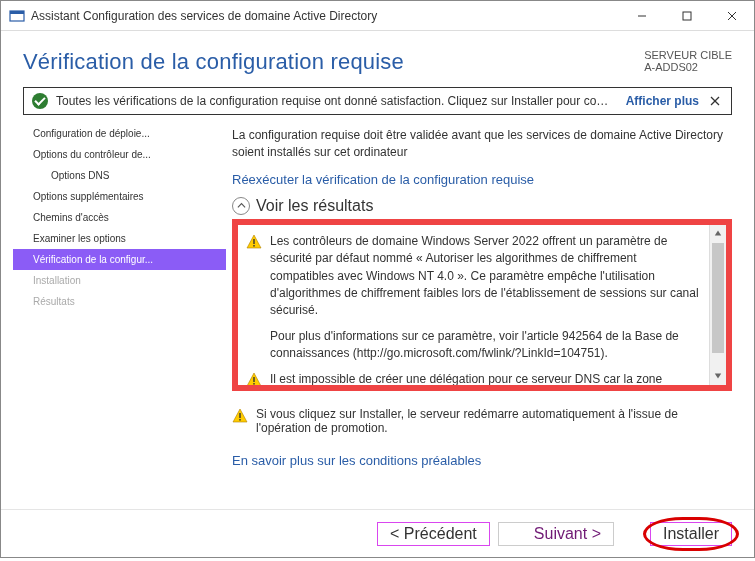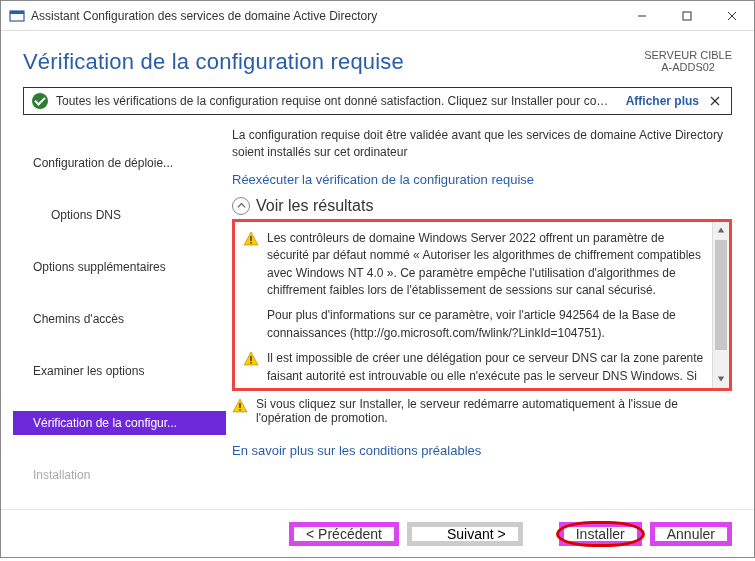--- a/index.html
+++ b/index.html
@@ -8,65 +8,65 @@
 
     .titlebar { height: 30px; display: flex; align-items: center; padding: 0 0 0 8px; border-bottom: 1px solid #ddd; }
     .titlebar .app-icon { width: 16px; height: 16px; margin-right: 6px; display:inline-flex; align-items:center; justify-content:center;}
     .titlebar .app-icon svg { width:16px; height:16px; }
     .titlebar .title { flex: 1; font-size: 12px; color:#333; }
     .winbtn { width: 45px; height: 30px; display:flex; align-items:center; justify-content:center; color:#333; }
     .winbtn svg { width:10px; height:10px; }
 
     .header { display:flex; align-items:flex-start; padding: 18px 22px 6px 22px; gap: 40px; }
     .header .page-title { font-size: 22px; font-weight: 400; color:#2a5da7; letter-spacing:0.2px;}
-    .header .target { margin-left:auto; text-align:center; font-size:11px; color:#555; }
+    .header .target { margin-left:auto; text-align:left; font-size:11px; color:#555; }
     .header .target .lbl { display:block; }
     .header .target .host { display:block; font-weight:500; }
 
     .statusbar { margin: 6px 22px 8px 22px; border:1px solid #333; height:28px; display:flex; align-items:center; padding:0 8px; gap:8px; font-size:12px; }
     .status-icon { width:16px; height:16px; border-radius:50%; background:#2e7d32; position:relative; flex:0 0 auto; }
     .status-icon::after { content:""; position:absolute; left:3px; top:4px; width:8px; height:4px; border-left:2px solid #fff; border-bottom:2px solid #fff; transform:rotate(-45deg); }
     .status-msg { flex:1; white-space:nowrap; overflow:hidden; text-overflow:ellipsis; }
     .status-link { color:#2a5da7; cursor:pointer; white-space:nowrap;font-weight:bold; }
     .status-close { width:16px; height:16px; display:flex; align-items:center; justify-content:center; cursor:pointer; }
     .status-close svg { width:10px; height:10px; }
 
     .body { flex:1; display:flex; overflow:hidden; padding: 0 22px 0 0;}
     .sidebar { width:225px; flex:0 0 225px; padding: 0 0 0 12px; }
-    .nav-item { padding: 5px 8px 5px 20px; font-size:12px; color:#333; cursor:pointer; white-space:nowrap; overflow:hidden; text-overflow:ellipsis;margin-top:28px; }
+    .nav-item { padding: 5px 8px 5px 20px; font-size:10px; color:#333; cursor:pointer; white-space:nowrap; overflow:hidden; text-overflow:ellipsis; }
     .nav-item.indent { padding-left: 38px; }
-    .nav-item.active { background:#6d28d9; color:#fff; }
+    .nav-item.active { background:#8b5cf6; color:#fff; }
     .nav-item.disabled { color:#aaa; }
 
     .content { flex:1; display:flex; flex-direction:column; padding: 4px 0 0 6px; overflow:hidden; }
     .intro { font-size:12px; color:#333; margin-bottom:10px; line-height:1.45;}
     .link { color:#2a5da7; cursor:pointer; font-size:13px; }
 
     .results-hdr { display:flex; align-items:center; gap:6px; margin:10px 0 4px 0; font-size:16px;}
     .chev-circle { width:18px; height:18px; border:1px solid #888; border-radius:50%; display:flex; align-items:center; justify-content:center;}
     .chev-circle svg{width:9px;height:9px;}
 
-    .results-box { border:3px solid #ef4444; height:172px; display:flex; }
+    .results-box { border:6px solid #ef4444; height:172px; display:flex; }
     .results-inner { flex:1; padding:8px 8px; overflow:hidden; font-size:12px; line-height:1.45;}
     .warn-row { display:flex; gap:8px; margin-bottom:8px; }
     .warn-icon { flex:0 0 auto; margin-top:1px; }
     .warn-text { flex:1; }
     .warn-text .sub { margin-top:8px; }
     .scrollbar { width:17px; background:#f1f1f1; border-left:1px solid #ddd; position:relative;}
     .sb-btn { position:absolute; left:0; right:0; height:17px; display:flex; align-items:center; justify-content:center; }
     .sb-btn.up{top:0;} .sb-btn.down{bottom:0;}
     .sb-thumb{ position:absolute; left:2px; right:2px; top:18px; height:110px; background:#c7c7c7; border-radius:0;}
     .sb-btn svg{width:8px;height:8px;fill:#666;}
 
-    .below-box { margin-top:6px; }
+    .below-box { margin-top:16px; }
     .footer-links { margin-top:10px; }
 
     .button-row { height:48px; display:flex; align-items:center; justify-content:flex-end; gap:8px; padding: 0 22px; border-top:1px solid #e5e5e5; }
-    .btn { min-width:80px; height:24px; padding:0 12px; font-size:14px; background:#fff; border:5px solid #d946ef; display:flex; align-items:center; justify-content:center; cursor:pointer; }
-    .btn.disabled { color:#000000; border-color:#ccc; cursor:default;padding-left:35px; }
+    .btn { min-width:80px; height:24px; padding:0 12px; font-size:16px; background:#fff; border:1px solid #d946ef; display:flex; align-items:center; justify-content:center; cursor:pointer; }
+    .btn.disabled { color:#701a75; border-color:#ccc; cursor:default;padding-left:35px; }
     .btn.primary-ring { position:relative;justify-content:center; }
     .ring { position:absolute; inset:-6px -8px; border:3px solid #d90000; border-radius:50%/60%; pointer-events:none; }
 
     svg.warn-tri { width:16px; height:16px; }
   </style>
 </head>
 <body>
 
 <div class="window">
 
@@ -113,20 +113,21 @@
           <line x1="1" y1="1" x2="9" y2="9" stroke="#333" stroke-width="1.3"></line>
           <line x1="9" y1="1" x2="1" y2="9" stroke="#333" stroke-width="1.3"></line>
         </svg>
     </div>
   </div>
 
   <div class="body">
 
     <div class="sidebar">
       <div class="nav-item">Configuration de déploie...</div>
+      <div class="nav-item">Options du contrôleur de...</div>
       <div class="nav-item indent">Options DNS</div>
       <div class="nav-item">Options supplémentaires</div>
       <div class="nav-item">Chemins d'accès</div>
       <div class="nav-item">Examiner les options</div>
       <div class="nav-item active">Vérification de la configur...</div>
       <div class="nav-item disabled">Installation</div>
       <div class="nav-item disabled">Résultats</div>
     </div>
 
     <div class="content">
@@ -203,16 +204,15 @@
   </div>
 
   <div class="button-row">
     <div class="btn">&lt; Précédent</div>
     <div class="btn disabled">Suivant &gt;</div>
     <div style="width:20px"></div>
     <div class="btn primary-ring">
       <span>Installer</span>
       <span class="ring"></span>
     </div>
-    <div class="btn">Annuler</div>
   </div>
 
 </div>
 
 </body></html>

